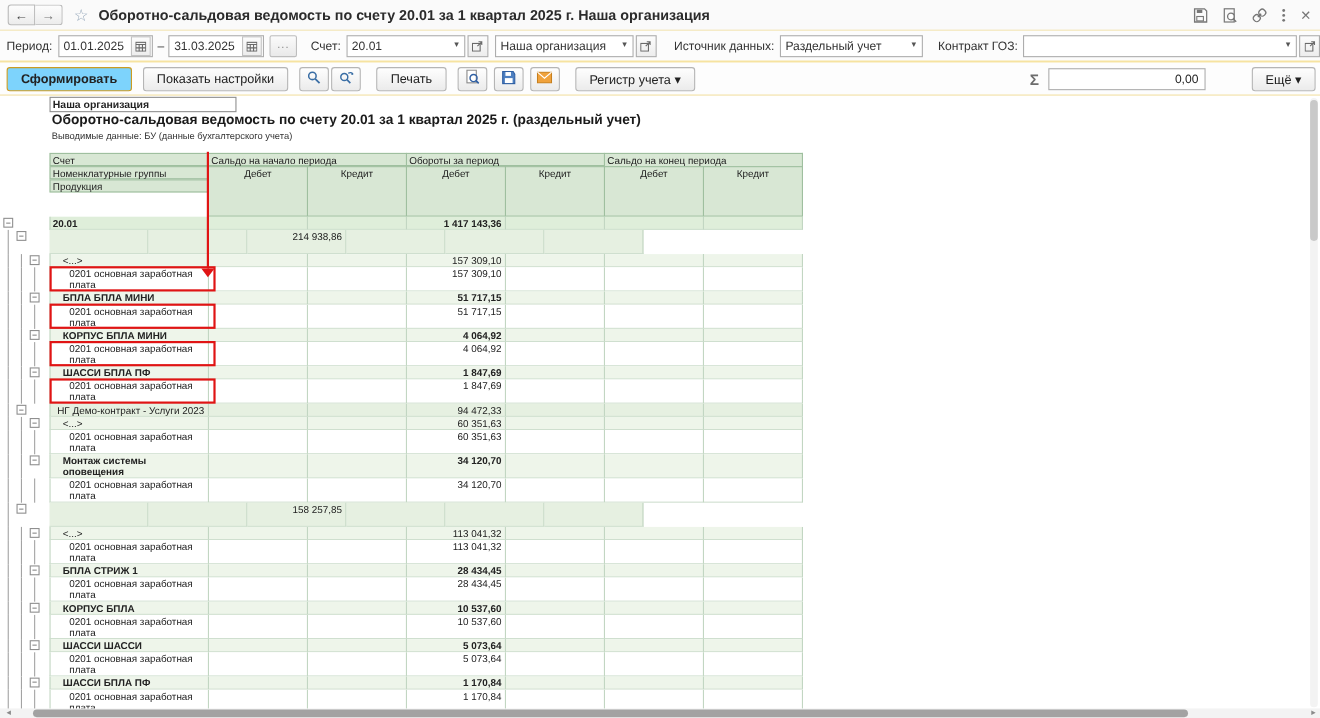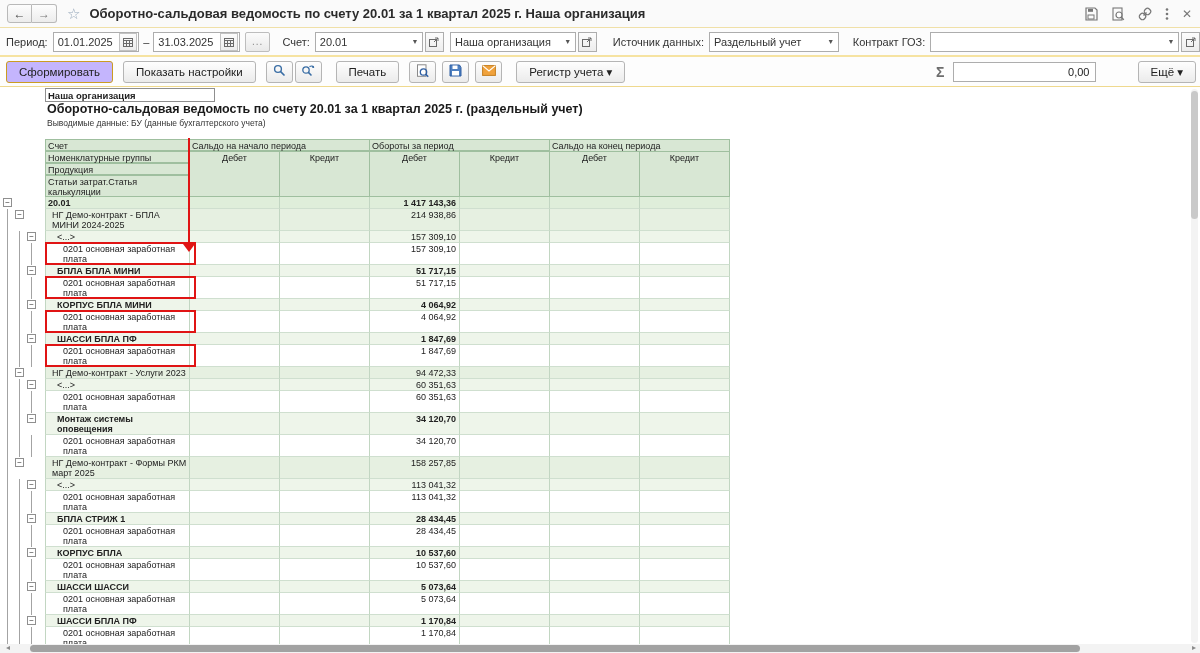--- a/index.html
+++ b/index.html
@@ -35,21 +35,21 @@
              margin-left:2px; display:flex; align-items:center; justify-content:center; flex:none; }
   .dash { margin:0 4px; }
   .dots3 { width:26px; height:20px; margin-left:5px; border:1px solid #bdbdbd; background:linear-gradient(#fbfbfb,#e9e9e9);
            border-radius:2px; color:#8a8a8a; font-size:10px; display:flex; align-items:center; justify-content:center; letter-spacing:1px; }
 
   
   .toolbar { position:absolute; top:57px; left:0; width:1200px; height:30px; background:#fdfdfd;
              border-bottom:1px solid #efd98e; display:flex; align-items:center; font-size:11.5px; }
   .btn { height:22px; border:1px solid #b5b5b5; border-radius:3px; background:linear-gradient(#fefefe,#ebebeb);
          display:flex; align-items:center; justify-content:center; padding:0 12px; color:#222; white-space:nowrap; }
-  .btn.primary { background:#c4b5fd; border-color:#cb9c22; font-weight:normal; margin-left:6px; }
+  .btn.primary { background:#7dd3fc; border-color:#cb9c22; font-weight:bold; margin-left:6px; }
   .iconbtn { width:27px; padding:0; }
   .gap6{margin-left:6px;} .gap10{margin-left:10px;} .gap14{margin-left:14px;}
   .sumzone { position:absolute; right:4px; top:0; height:30px; display:flex; align-items:center; }
   .sigma { font-size:14px; color:#6d6d6d; font-weight:bold; margin-right:8px; }
   .sumfld { width:143px; height:20px; border:1px solid #adadad; background:#fff; font-size:11px;
             display:flex; align-items:center; justify-content:flex-end; padding-right:5px; }
   .morebtn { margin-left:42px;text-align:center; }
 
   
   .report { position:absolute; top:87px; left:0; width:1200px; height:566px; background:#fff; overflow:hidden; }
@@ -256,21 +256,20 @@
   <div class="report">
     <div class="r-org">Наша организация</div>
     <div class="r-title">Оборотно-сальдовая ведомость по счету 20.01 за 1 квартал 2025 г. (раздельный учет)</div>
     <div class="r-datal">Выводимые данные: БУ (данные бухгалтерского учета)</div>
 
     <div class="tablewrap">
       <div class="thead">
         <div class="hcell hc1" style="top:0; height:12px;">Счет</div>
         <div class="hcell hc1" style="top:12px; height:12px;">Номенклатурные группы</div>
         <div class="hcell hc1" style="top:24px; height:12px;">Продукция</div>
-        <div class="hcell hc1" style="top:36px; height:22px;">Статьи затрат.Статья калькуляции</div>
         <div class="hcell hgrp" style="top:0; left:190px; width:180px; height:12px;">Сальдо на начало периода</div>
         <div class="hcell hgrp" style="top:0; left:370px; width:180px; height:12px;">Обороты за период</div>
         <div class="hcell hgrp" style="top:0; left:550px; width:180px; height:27px;">Сальдо на конец периода</div>
         <div class="hcell hsub" style="top:12px; left:190px; width:90px; height:46px;">Дебет</div>
         <div class="hcell hsub" style="top:12px; left:280px; width:90px; height:46px;">Кредит</div>
         <div class="hcell hsub" style="top:12px; left:370px; width:90px; height:46px;">Дебет</div>
         <div class="hcell hsub" style="top:12px; left:460px; width:90px; height:46px;">Кредит</div>
         <div class="hcell hsub" style="top:12px; left:550px; width:90px; height:46px;">Дебет</div>
         <div class="hcell hsub" style="top:12px; left:640px; width:90px; height:46px;">Кредит</div>
       </div>
@@ -285,21 +284,20 @@
             <div class="tcell tval h1 bg-g0 b">1 417 143,36</div>
             <div class="tcell tval h1 bg-g0 b"></div>
             <div class="tcell tval h1 bg-g0 b"></div>
             <div class="tcell tval h1 bg-g0 b"></div>
           </div>
           <div class="trow">
             <div class="tmargin h2">
               <i class="tline" style="left: 7px;"></i>
               <span class="texp" style="left: 15px;">−</span>
             </div>
-            <div class="tcell tlabel h2 lv1 bg-g1">НГ Демо-контракт - БПЛА МИНИ 2024-2025</div>
             <div class="tcell tval h2 bg-g1"></div>
             <div class="tcell tval h2 bg-g1"></div>
             <div class="tcell tval h2 bg-g1">214 938,86</div>
             <div class="tcell tval h2 bg-g1"></div>
             <div class="tcell tval h2 bg-g1"></div>
             <div class="tcell tval h2 bg-g1"></div>
           </div>
           <div class="trow">
             <div class="tmargin h1">
               <i class="tline" style="left: 7px;"></i>
@@ -479,21 +477,20 @@
             <div class="tcell tval h2 bg-w">34 120,70</div>
             <div class="tcell tval h2 bg-w"></div>
             <div class="tcell tval h2 bg-w"></div>
             <div class="tcell tval h2 bg-w"></div>
           </div>
           <div class="trow">
             <div class="tmargin h2">
               <i class="tline" style="left: 7px;"></i>
               <span class="texp" style="left: 15px;">−</span>
             </div>
-            <div class="tcell tlabel h2 lv1 bg-g1">НГ Демо-контракт - Формы РКМ март 2025</div>
             <div class="tcell tval h2 bg-g1"></div>
             <div class="tcell tval h2 bg-g1"></div>
             <div class="tcell tval h2 bg-g1">158 257,85</div>
             <div class="tcell tval h2 bg-g1"></div>
             <div class="tcell tval h2 bg-g1"></div>
             <div class="tcell tval h2 bg-g1"></div>
           </div>
           <div class="trow">
             <div class="tmargin h1">
               <i class="tline" style="left: 7px;"></i>

